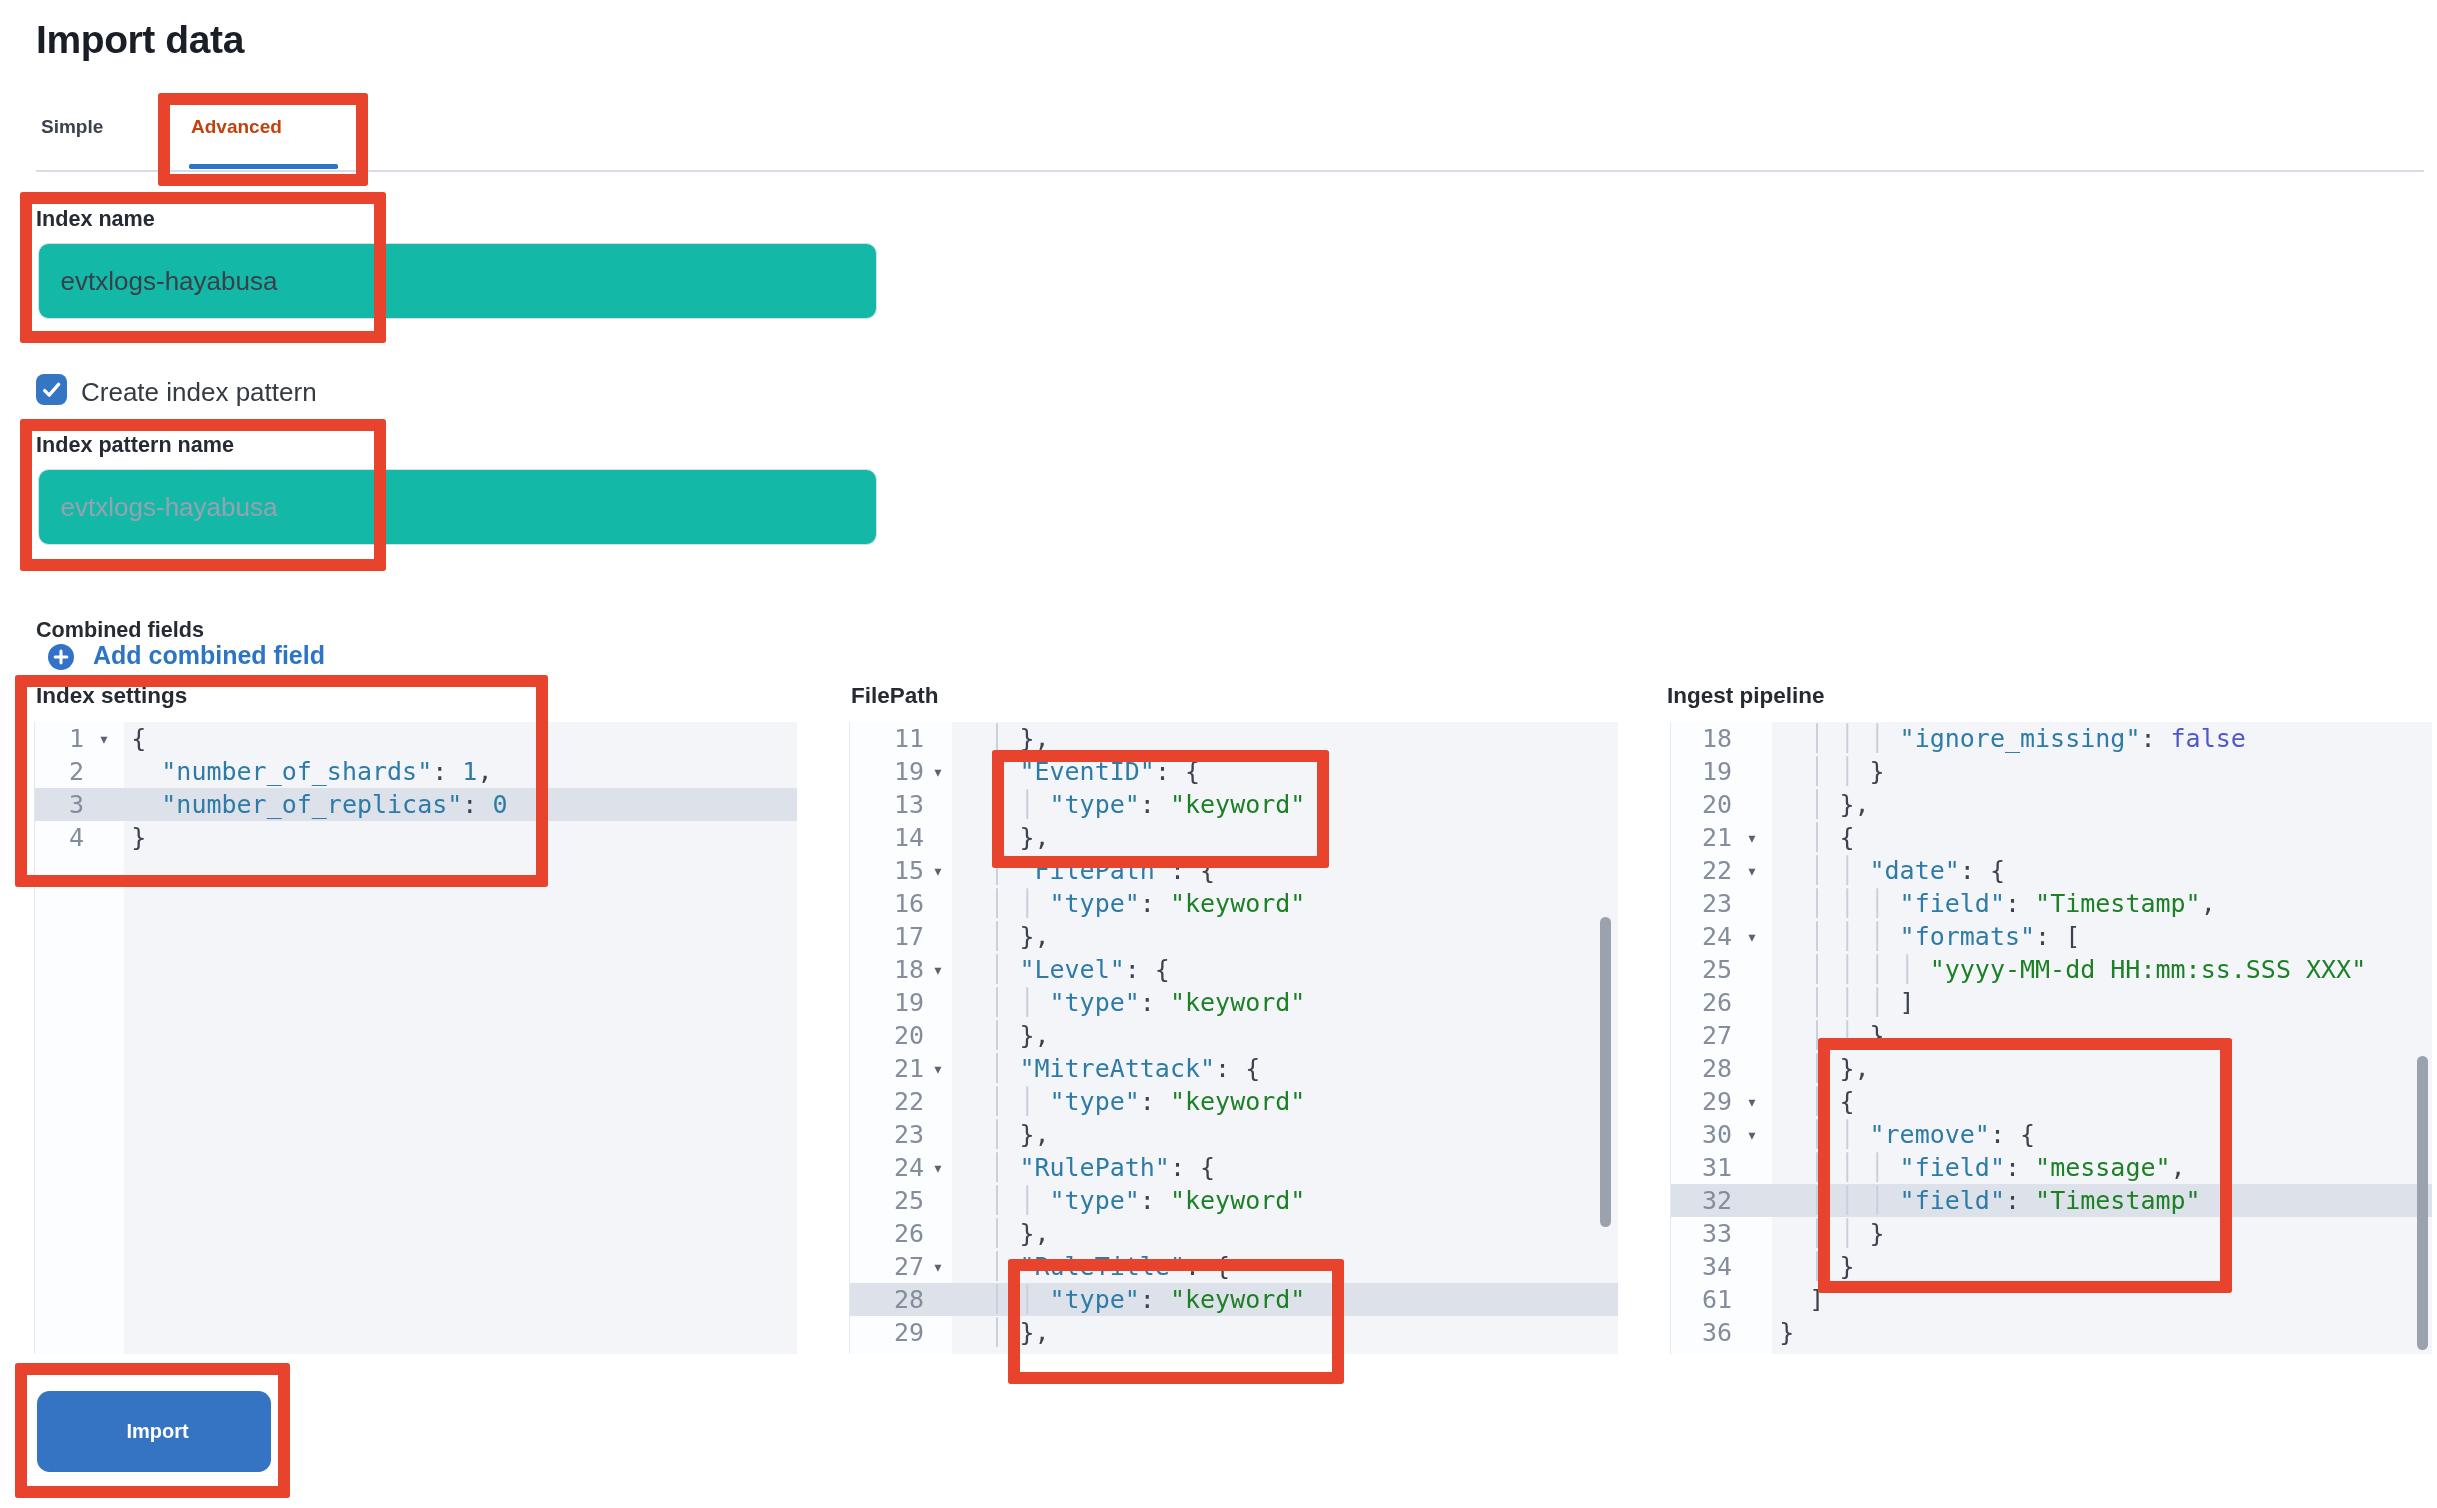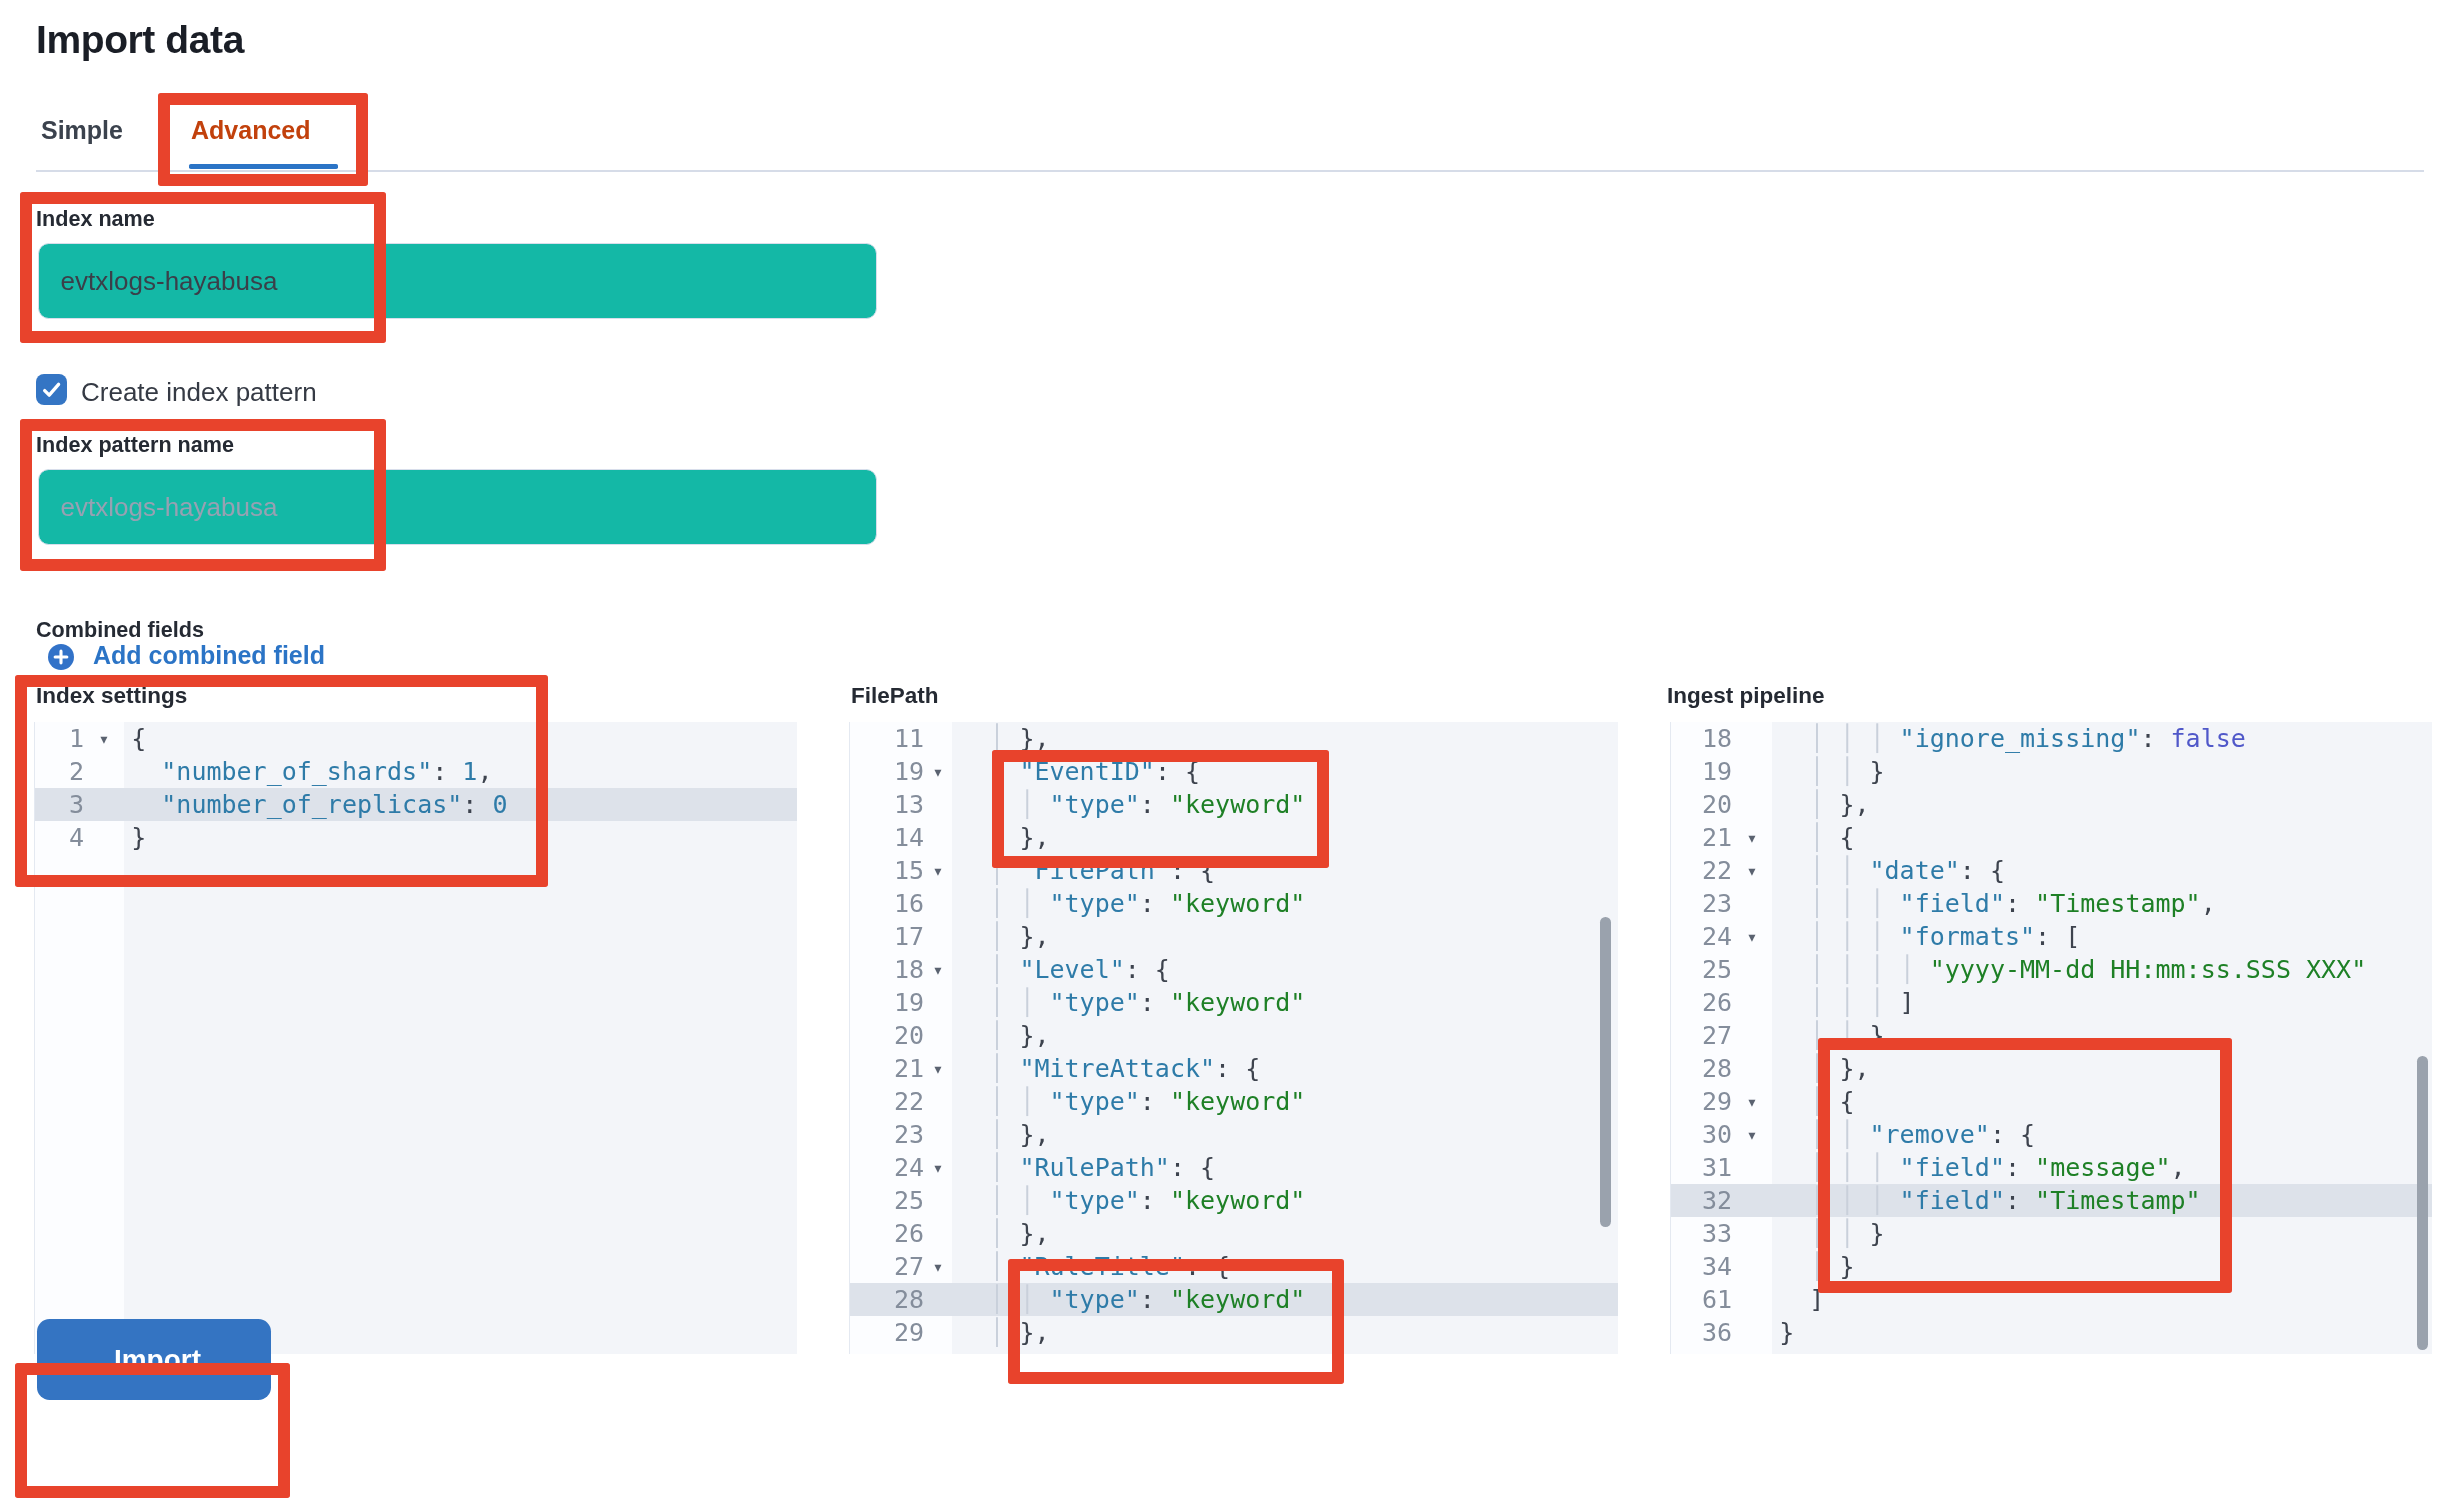--- a/index.html
+++ b/index.html
@@ -1,21 +1,21 @@
 <!DOCTYPE html>
 <html style="font-size:14.4px"><head>
 <meta charset="utf-8">
 <style>
   html,body{margin:0;padding:0;background:#ffffff;}
   .canvas{position:relative;width:2438px;height:1508px;background:#ffffff;overflow:hidden;
           font-family:"Liberation Sans",sans-serif;color:#343741;}
 
   
   .page-title{position:absolute;left:36px;top:18px;font-size:39px;font-weight:700;color:#1a1e26;letter-spacing:-0.4px;}
-  .tab{position:absolute;top:116px;font-size:25px;font-weight:700;cursor:pointer;}
+  .tab{position:absolute;top:116px;font-size:19px;font-weight:700;cursor:pointer;}
   .tab-simple{left:41px;color:#3b424d;}
   .tab-advanced{left:191px;color:#c2410c;}
   .tab-underline{position:absolute;left:189px;top:164px;width:149px;height:5.4px;background:#2b74c6;border-radius:1.8px;}
   .tabs-divider{position:absolute;left:36px;right:14.4px;top:170px;height:1.8px;background:#d6dce8;}
 
   
   .f-label{position:absolute;font-size:21.6px;font-weight:700;color:#252a33;}
   .lbl-index-name{left:36px;top:206px;}
   .lbl-ipn{left:36px;top:432px;}
   .lbl-combined{left:36px;top:593px;margin-top:24px;}
@@ -50,23 +50,23 @@
   .ar{flex:0 0 var(--arw);text-align:center;color:#5a6270;font-size:18px;line-height:33px;cursor:pointer;}
   .code{white-space:pre;padding-left:7.2px;color:#3d434e;}
   .g{color:#c9d0db;}
   .tk{color:#2e7ba8;} .ts{color:#1e8026;} .tn{color:#2e7ba8;} .tb{color:#5058c9;} .tp{color:#3d434e;}
 
   .sb{position:absolute;width:10.8px;border-radius:5.4px;background:#9aa2ad;cursor:pointer;}
   .sb-map{left:750px;top:195px;height:310px;}
   .sb-ing{left:746px;top:334px;height:294px;}
 
   
-  .import-btn{position:absolute;left:37px;top:1319px;width:234px;height:81px;border:none;border-radius:12.6px;
+  .import-btn{position:absolute;left:37px;top:1391px;width:234px;height:81px;border:none;border-radius:12.6px;
               background:#3474c2;color:#ffffff;font-family:"Liberation Sans",sans-serif;
-              font-size:28px;font-weight:600;cursor:pointer;padding-left:13px;}
+              font-size:20px;font-weight:600;cursor:pointer;padding-left:13px;}
 
   
   .ann{position:absolute;border:12.6px solid #e8432c;border-radius:2.7px;pointer-events:none;z-index:50;box-sizing:border-box;}
   .a1{left:158px; top:93px;  width:210px;height:93px;}
   .a2{left:20px;  top:192px;  width:366px;height:151px;}
   .a3{left:20px;  top:419px;  width:366px;height:152px;}
   .a4{left:15.3px;  top:675px;  width:533px;height:212px;}
   .a5{left:992px;top:750px;  width:337px;height:118px;}
   .a6{left:1008px;top:1259px; width:336px;height:125px;}
   .a7{left:1818px;top:1038px; width:414px;height:255px;}

